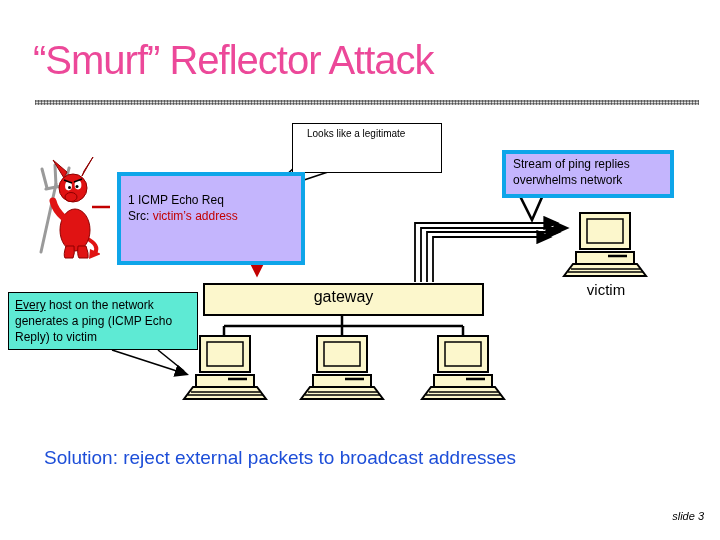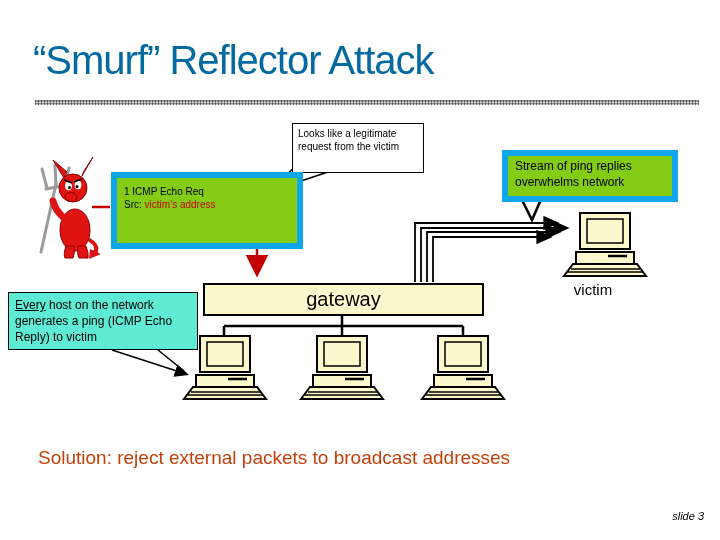--- a/index.html
+++ b/index.html
@@ -3,47 +3,47 @@
 <meta charset="utf-8">
 <style>
   html,body{margin:0;padding:0;background:#888;}
   .slide{
     position:relative;width:720px;height:540px;background:#ffffff;overflow:hidden;
     font-family:"Liberation Sans","DejaVu Sans",sans-serif;color:#000;margin:0 auto;
   }
   .abs{position:absolute;}
   .title{
     left:33px;top:38px;width:640px;
-    font-size:40px;letter-spacing:-1px;color:#0369a1;font-weight:400;
+    font-size:40px;letter-spacing:-1px;color:#ec4899;font-weight:400;
   }
   .divider{
     left:35px;top:100px;width:664px;height:5px;
     background:
       repeating-linear-gradient(90deg, rgba(40,40,40,.55) 0 1px, rgba(255,255,255,0) 1px 3px),
       repeating-linear-gradient(0deg,#c9c9c9 0 1px,#8a8a8a 1px 2px,#e3e3e3 2px 3px,#979797 3px 5px);
   }
   .callout-white{
     background:#fff;border:1.5px solid #000;font-size:10px;line-height:1.32;
-    padding:3px 5px;
+    padding:3px 14px;
   }
   .callout-pink{
-    background:#84cc16;border:6px solid #0ea5e9;line-height:1.3;
+    background:#c4b5fd;border:4px solid #0ea5e9;line-height:1.3;
   }
   .legit{left:292px;top:123px;width:120px;height:42px;}
-  .icmp{left:111px;top:172px;width:166px;height:51px;font-size:10px;padding:7px 7px;}
+  .icmp{left:117px;top:172px;width:166px;height:51px;font-size:12px;padding:17px 7px;}
   .stream{left:502px;top:150px;width:150px;height:34px;font-size:12px;padding:3px 7px;}
   .everyhost{left:8px;top:292px;width:176px;font-size:12px;line-height:1.34;padding:4px 6px;background:#5eead4;border:1.5px solid #000;}
   .red{color:#C20000;}
   .u{text-decoration:underline;}
   .gateway{
     left:203px;top:283px;width:277px;height:26px;background:#FCF7CC;border:2.5px solid #000;
-    text-align:center;font-size:20px;padding-top:3px;
-  }
-  .victim-label{left:548px;top:281px;width:90px;text-align:center;font-size:15px;}
-  .solution{left:38px;top:447px;width:640px;font-size:19px;color:#c2410c;}
+    text-align:center;font-size:16px;padding-top:3px;
+  }
+  .victim-label{left:561px;top:281px;width:90px;text-align:center;font-size:15px;}
+  .solution{left:44px;top:447px;width:640px;font-size:19px;color:#1d4ed8;}
   .slideno{right:16px;top:510px;font-size:11px;font-style:italic;}
   .comp{width:88px;height:68px;}
   svg{display:block;}
   .overlay{left:0;top:0;pointer-events:none;}
 </style>
 </head>
 <body>
 
 <div class="slide">
 
@@ -129,21 +129,20 @@
       <ellipse cx="58" cy="33" rx="3.4" ry="4.4" fill="#fff"></ellipse>
       <circle cx="49.5" cy="35.5" r="1.5" fill="#000"></circle>
       <circle cx="57" cy="34.5" r="1.5" fill="#000"></circle>
       <line x1="44" y1="28" x2="52" y2="31" stroke="#000" stroke-width="1.6"></line>
       <line x1="62" y1="27" x2="54" y2="30" stroke="#000" stroke-width="1.6"></line>
     </svg>
   </div>
 
   <div class="abs callout-white legit">
     <div>Looks like a legitimate</div>
-    <div>request from the victim</div>
   </div>
 
   <div class="abs callout-pink icmp">
     <div>1 ICMP Echo Req</div>
     <div><span>Src:</span> <span class="red">victim’s address</span></div>
   </div>
 
   <div class="abs callout-pink stream">
     <div>Stream of ping replies</div>
     <div>overwhelms network</div>

